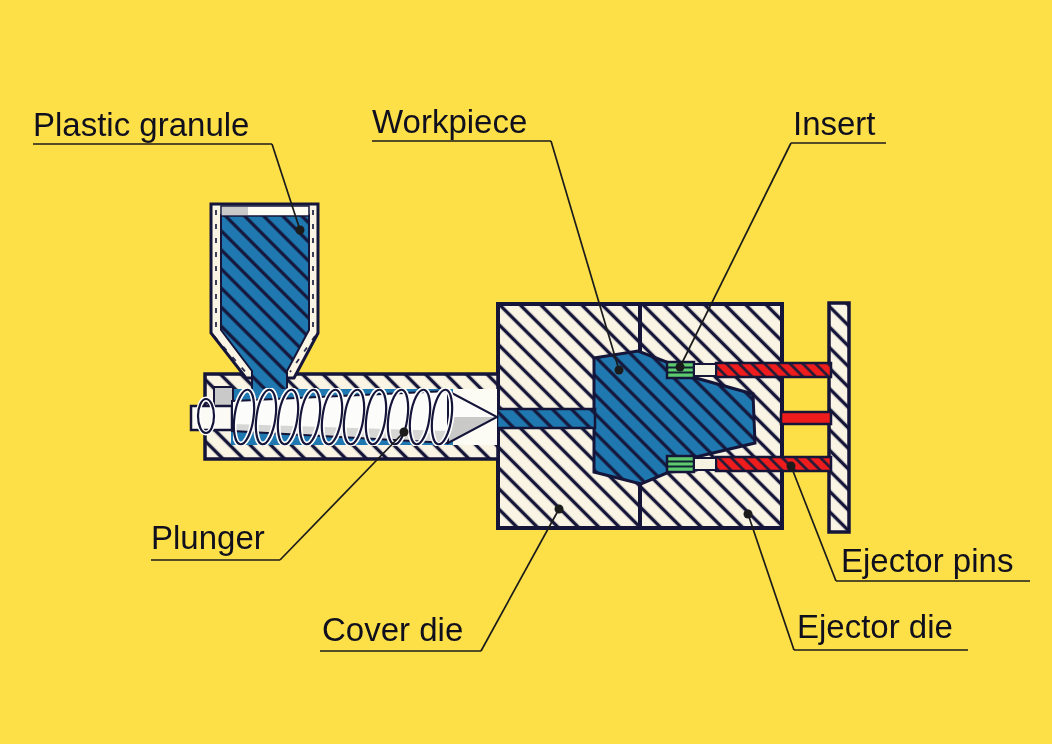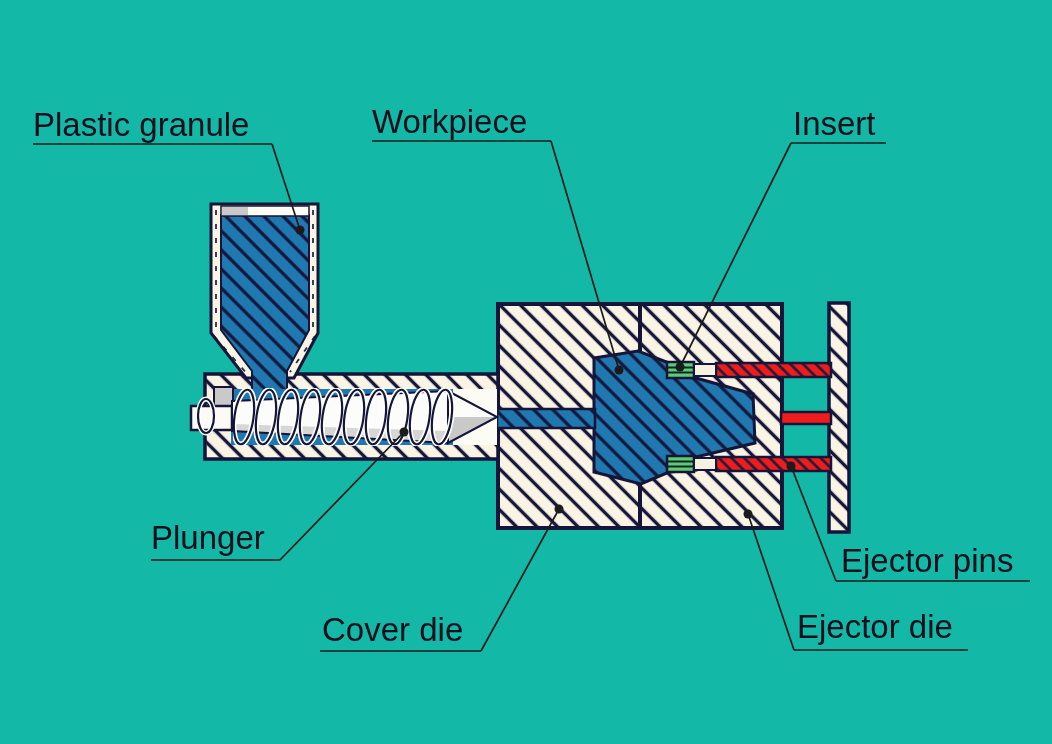--- a/index.html
+++ b/index.html
@@ -1,16 +1,16 @@
 <!DOCTYPE html>
 <html><head>
 <meta charset="utf-8">
 <style>
   html,body{margin:0;padding:0;background:#ffffff;}
-  .canvas{position:relative;width:1052px;height:744px;background:#14b8a6;overflow:hidden;
+  .canvas{position:relative;width:1052px;height:744px;background:#fde047;overflow:hidden;
           font-family:"Liberation Sans", sans-serif;}
   svg{display:block;}
   text.lbl{font-family:"Liberation Sans", sans-serif;font-size:33px;fill:#0f0f1e;}
 </style>
 </head>
 <body>
 
 <div class="canvas">
 <svg width="1052" height="744" viewBox="0 0 1052 744">
   <defs>

